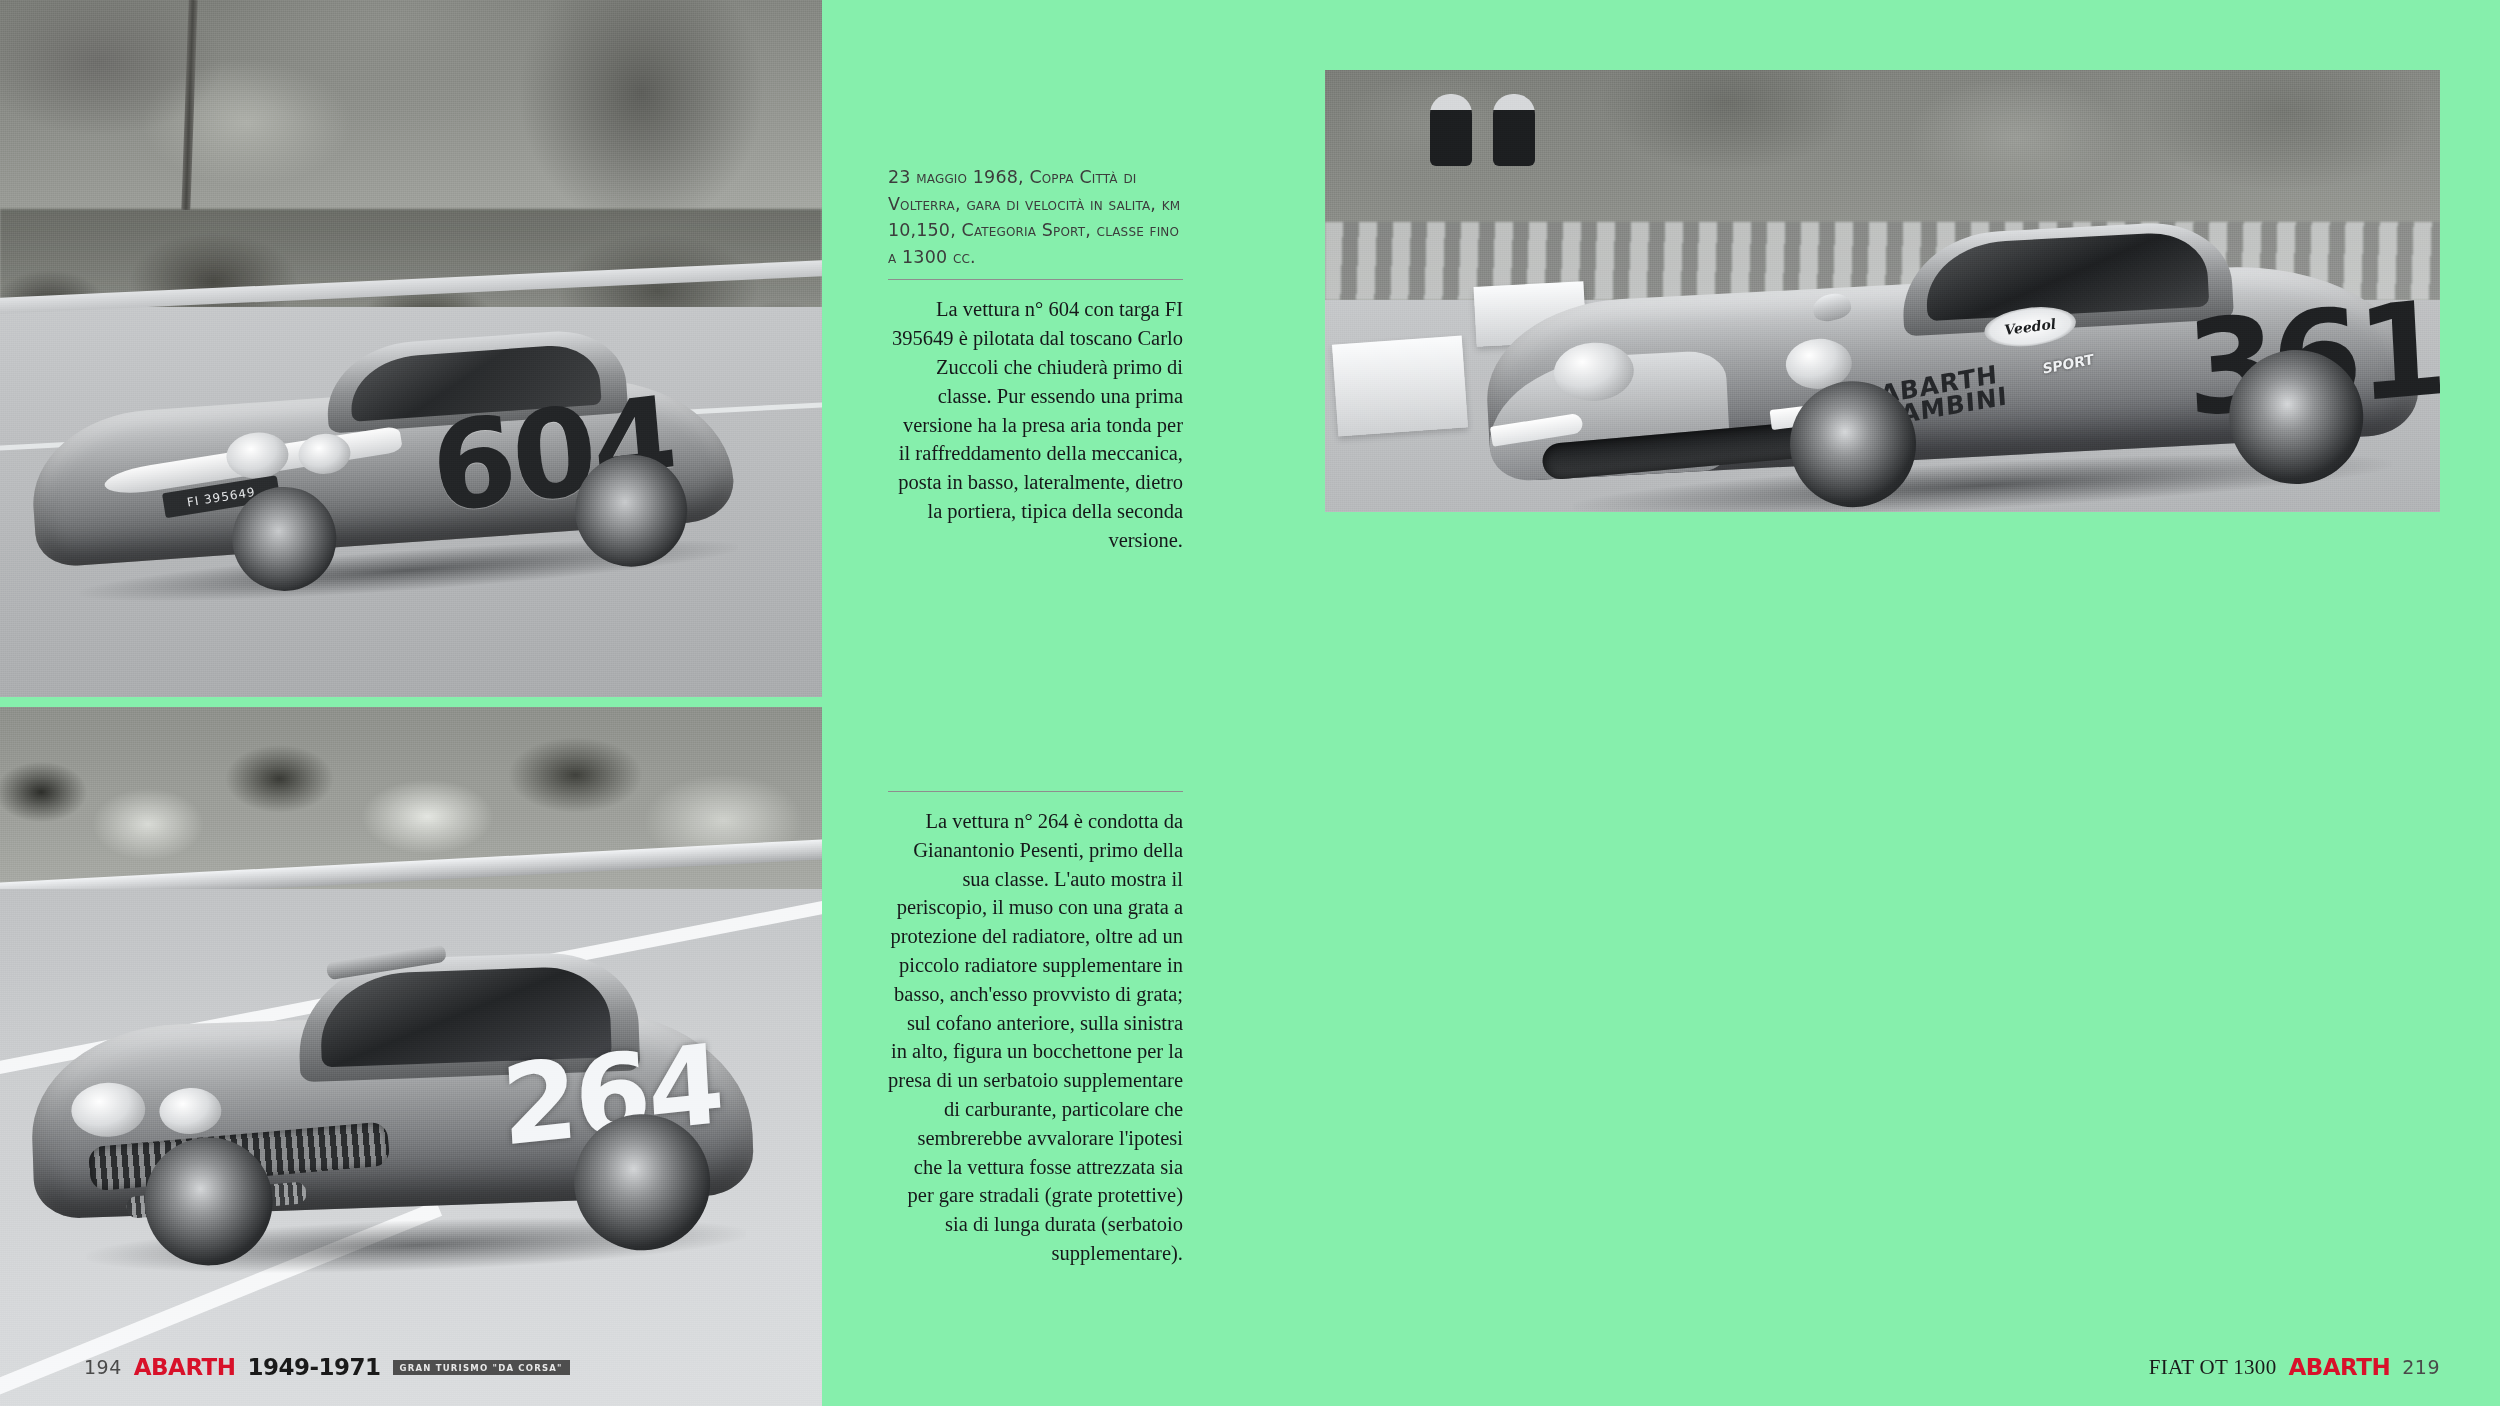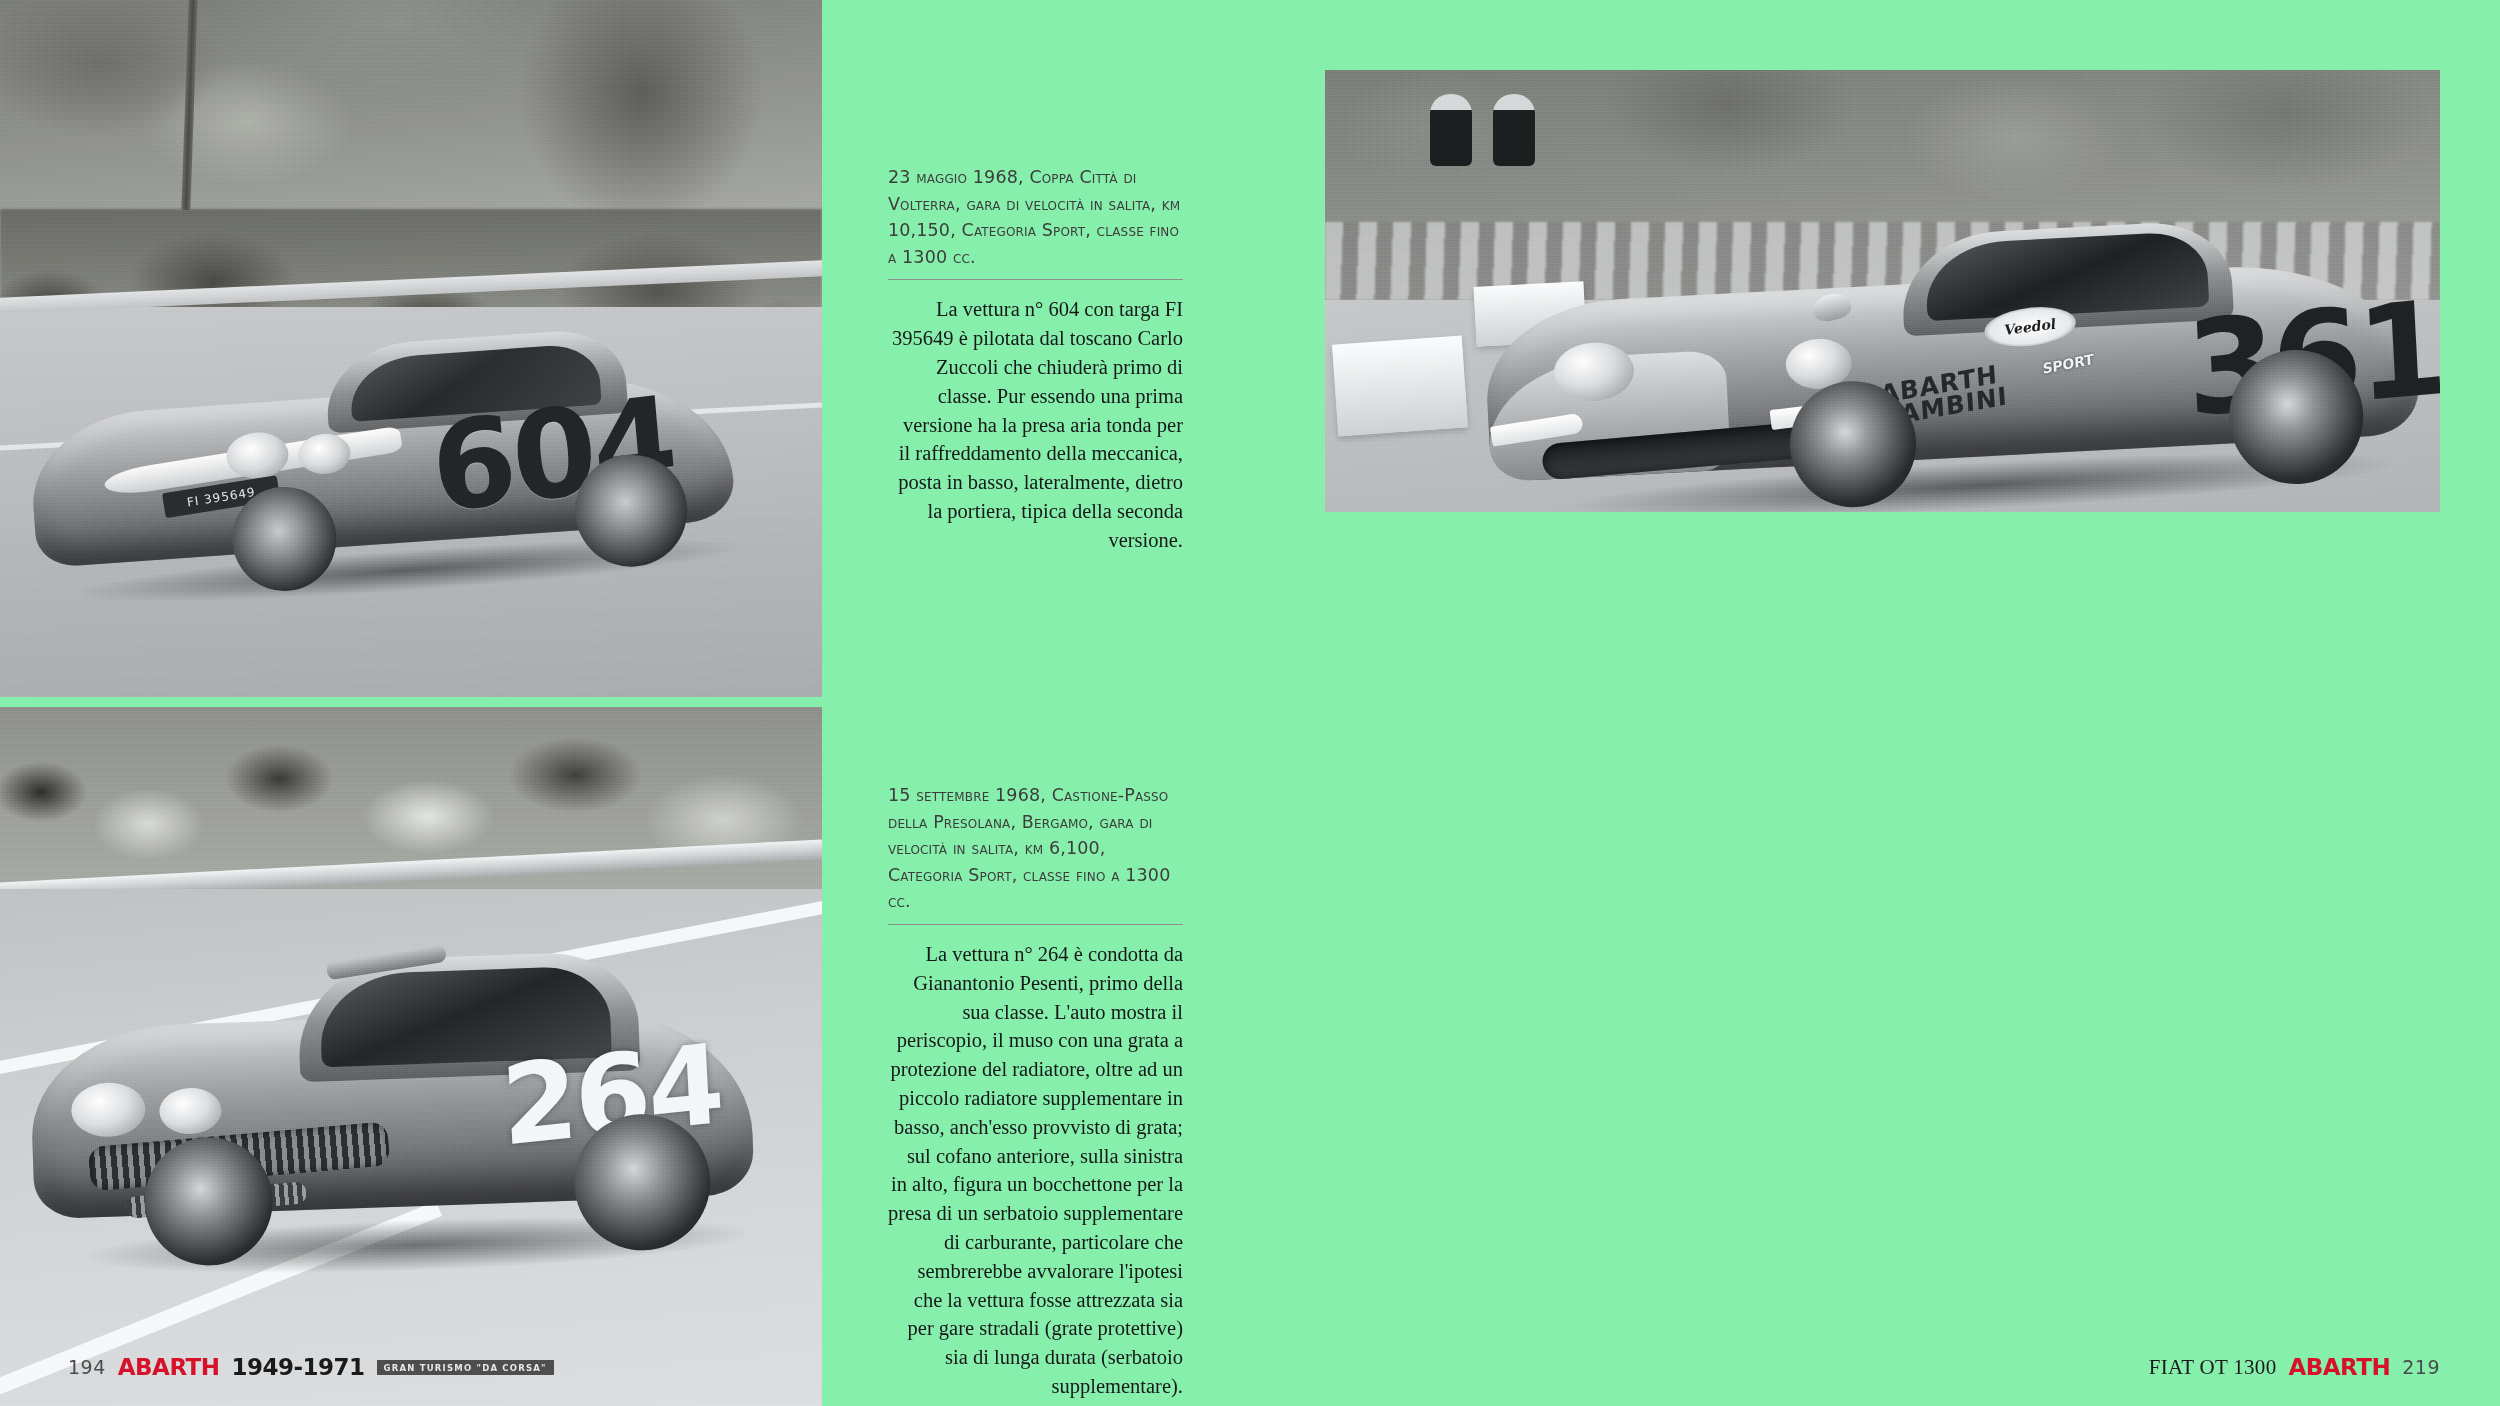--- a/index.html
+++ b/index.html
@@ -383,20 +383,21 @@
   #caption-block-264 { top: 782px; }
 
   
   .footer {
     position: absolute;
     bottom: 26px;
     display: flex;
     align-items: center;
     gap: 12px;
     font-family: "DejaVu Sans", sans-serif;
+    margin-left: 16px;
   }
   #footer-left  { left: 68px; }
   #footer-right { right: 60px; }
   .folio {
     font-size: 19px; color: #4a4a4a; letter-spacing: .5px;
   }
   .brand-abarth {
     font-weight: 700; font-size: 23px; color: #d8112a; letter-spacing: -.5px;
   }
   .brand-years {
@@ -470,21 +471,20 @@
       <div class="grain"></div>
     </div>
 
     <div class="col-left" id="caption-block-604">
       <div class="caption-head">23 maggio 1968, Coppa Città di Volterra, gara di velocità in salita, km 10,150, Categoria Sport, classe fino a 1300 cc.</div>
       <hr class="rule">
       <div class="body-text">La vettura n° 604 con targa FI 395649 è pilotata dal toscano Carlo Zuccoli che chiuderà primo di classe. Pur essendo una prima versione ha la presa aria tonda per il raffreddamento della meccanica, posta in basso, lateralmente, dietro la portiera, tipica della seconda versione.</div>
     </div>
 
     <div class="col-left" id="caption-block-264">
-      <div class="caption-head">15 settembre 1968, Castione-Passo della Presolana, Bergamo, gara di velocità in salita, km 6,100, Categoria Sport, classe fino a 1300 cc.</div>
       <hr class="rule">
       <div class="body-text">La vettura n° 264 è condotta da Gianantonio Pesenti, primo della sua classe. L'auto mostra il periscopio, il muso con una grata a protezione del radiatore, oltre ad un piccolo radiatore supplementare in basso, anch'esso provvisto di grata; sul cofano anteriore, sulla sinistra in alto, figura un bocchettone per la presa di un serbatoio supplementare di carburante, particolare che sembrerebbe avvalorare l'ipotesi che la vettura fosse attrezzata sia per gare stradali (grate protettive) sia di lunga durata (serbatoio supplementare).</div>
     </div>
 
     <div class="footer" id="footer-left">
       <span class="folio">194</span>
       <span class="brand-abarth">ABARTH</span>
       <span class="brand-years">1949-1971</span>
       <span class="brand-sub">Gran Turismo "da corsa"</span>
     </div>

